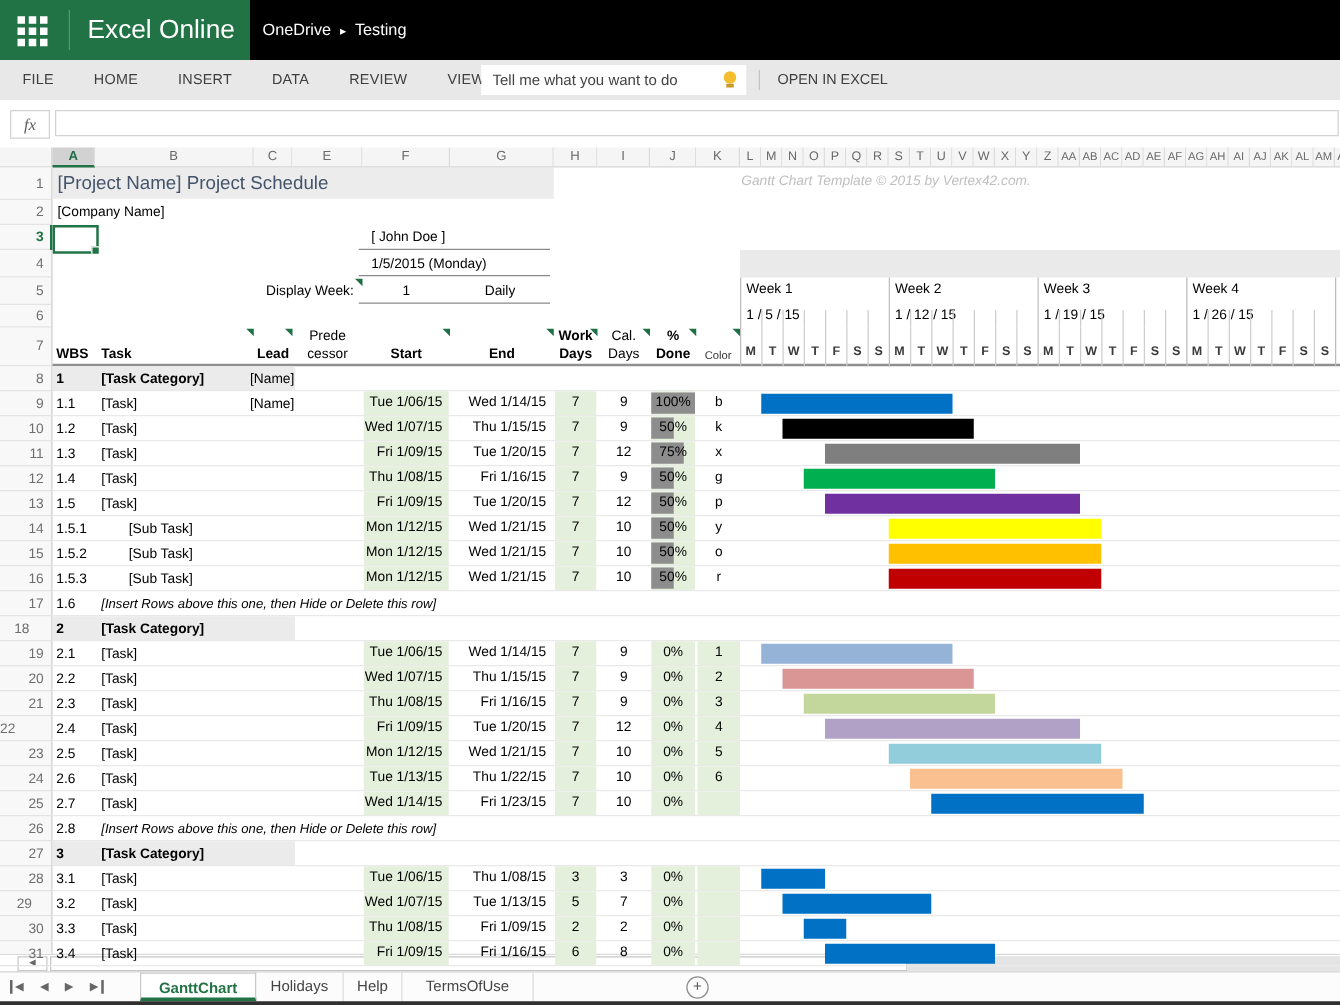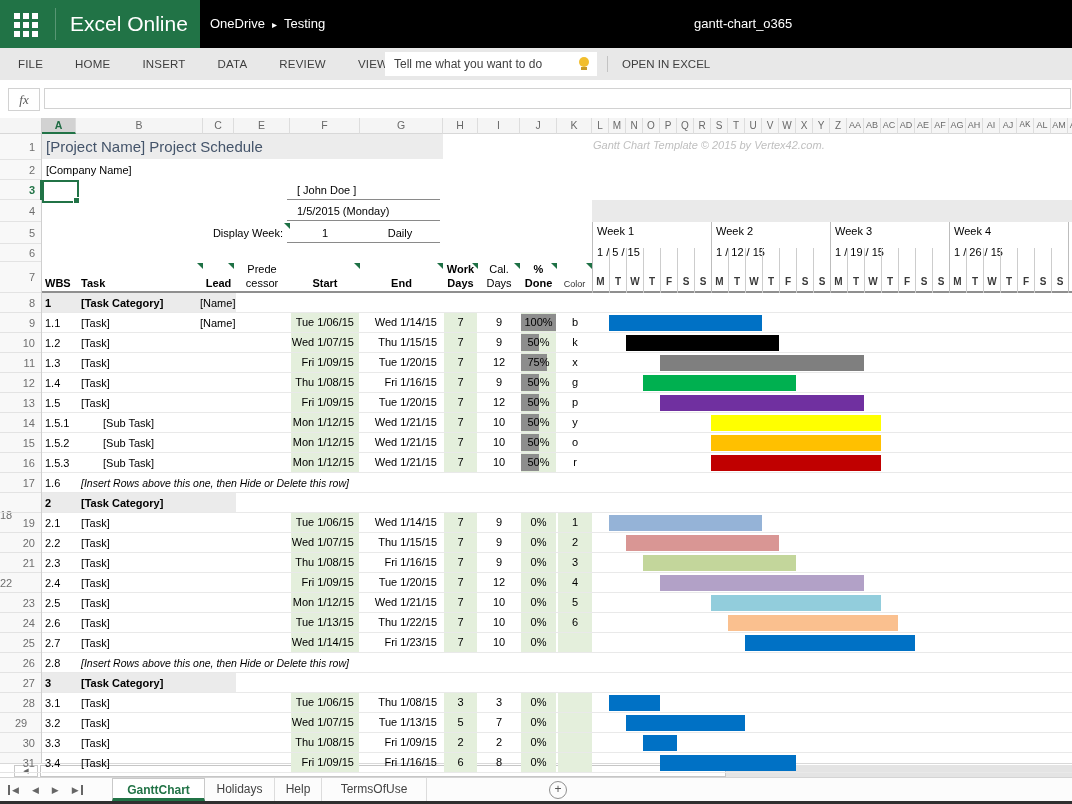--- a/index.html
+++ b/index.html
@@ -80,21 +80,20 @@
           <i></i>
           <i></i>
           <i></i>
           <i></i>
           <i></i>
           <i></i>
       </div>
       <div id="brand-divider"></div>
       <div id="app-name">Excel Online</div>
     </div>
-    <div id="filename">gantt-chart_o365</div>
   </div>
 
   <div class="abs" id="fxbar">
     <div id="fxbox">fx</div>
     <input id="fxfield" value="" style="">
   </div>
 
   <div class="abs" id="menubar">
     <div id="menu-items">
         <div class="mi">FILE</div>
@@ -185,21 +184,21 @@
     <div style="position: absolute; left: 847px; top: 118px; width: 17px; height: 16px; line-height: 15px; text-align: center; font-size: 9px; background: rgb(245, 245, 245); color: rgb(105, 105, 105); border-bottom: 1px solid rgb(216, 216, 216); border-right: 1px solid rgb(221, 221, 221); box-sizing: border-box; overflow: hidden;">AA</div>
     <div style="position: absolute; left: 864px; top: 118px; width: 17px; height: 16px; line-height: 15px; text-align: center; font-size: 9px; background: rgb(245, 245, 245); color: rgb(105, 105, 105); border-bottom: 1px solid rgb(216, 216, 216); border-right: 1px solid rgb(221, 221, 221); box-sizing: border-box; overflow: hidden;">AB</div>
     <div style="position: absolute; left: 881px; top: 118px; width: 17px; height: 16px; line-height: 15px; text-align: center; font-size: 9px; background: rgb(245, 245, 245); color: rgb(105, 105, 105); border-bottom: 1px solid rgb(216, 216, 216); border-right: 1px solid rgb(221, 221, 221); box-sizing: border-box; overflow: hidden;">AC</div>
     <div style="position: absolute; left: 898px; top: 118px; width: 17px; height: 16px; line-height: 15px; text-align: center; font-size: 9px; background: rgb(245, 245, 245); color: rgb(105, 105, 105); border-bottom: 1px solid rgb(216, 216, 216); border-right: 1px solid rgb(221, 221, 221); box-sizing: border-box; overflow: hidden;">AD</div>
     <div style="position: absolute; left: 915px; top: 118px; width: 17px; height: 16px; line-height: 15px; text-align: center; font-size: 9px; background: rgb(245, 245, 245); color: rgb(105, 105, 105); border-bottom: 1px solid rgb(216, 216, 216); border-right: 1px solid rgb(221, 221, 221); box-sizing: border-box; overflow: hidden;">AE</div>
     <div style="position: absolute; left: 932px; top: 118px; width: 17px; height: 16px; line-height: 15px; text-align: center; font-size: 9px; background: rgb(245, 245, 245); color: rgb(105, 105, 105); border-bottom: 1px solid rgb(216, 216, 216); border-right: 1px solid rgb(221, 221, 221); box-sizing: border-box; overflow: hidden;">AF</div>
     <div style="position: absolute; left: 949px; top: 118px; width: 17px; height: 16px; line-height: 15px; text-align: center; font-size: 9px; background: rgb(245, 245, 245); color: rgb(105, 105, 105); border-bottom: 1px solid rgb(216, 216, 216); border-right: 1px solid rgb(221, 221, 221); box-sizing: border-box; overflow: hidden;">AG</div>
     <div style="position: absolute; left: 966px; top: 118px; width: 17px; height: 16px; line-height: 15px; text-align: center; font-size: 9px; background: rgb(245, 245, 245); color: rgb(105, 105, 105); border-bottom: 1px solid rgb(216, 216, 216); border-right: 1px solid rgb(221, 221, 221); box-sizing: border-box; overflow: hidden;">AH</div>
     <div style="position: absolute; left: 983px; top: 118px; width: 17px; height: 16px; line-height: 15px; text-align: center; font-size: 9px; background: rgb(245, 245, 245); color: rgb(105, 105, 105); border-bottom: 1px solid rgb(216, 216, 216); border-right: 1px solid rgb(221, 221, 221); box-sizing: border-box; overflow: hidden;">AI</div>
     <div style="position: absolute; left: 1000px; top: 118px; width: 17px; height: 16px; line-height: 15px; text-align: center; font-size: 9px; background: rgb(245, 245, 245); color: rgb(105, 105, 105); border-bottom: 1px solid rgb(216, 216, 216); border-right: 1px solid rgb(221, 221, 221); box-sizing: border-box; overflow: hidden;">AJ</div>
-    <div style="position: absolute; left: 1017px; top: 118px; width: 17px; height: 16px; line-height: 15px; text-align: center; font-size: 9px; background: rgb(245, 245, 245); color: rgb(105, 105, 105); border-bottom: 1px solid rgb(216, 216, 216); border-right: 1px solid rgb(221, 221, 221); box-sizing: border-box; overflow: hidden; font-family: Liberation Mono, monospace;">AK</div>
+    <div style="position: absolute; left: 1017px; top: 118px; width: 17px; height: 16px; line-height: 15px; text-align: center; font-size: 9px; background: rgb(245, 245, 245); color: rgb(105, 105, 105); border-bottom: 1px solid rgb(216, 216, 216); border-right: 1px solid rgb(221, 221, 221); box-sizing: border-box; overflow: hidden;">AK</div>
     <div style="position: absolute; left: 1034px; top: 118px; width: 17px; height: 16px; line-height: 15px; text-align: center; font-size: 9px; background: rgb(245, 245, 245); color: rgb(105, 105, 105); border-bottom: 1px solid rgb(216, 216, 216); border-right: 1px solid rgb(221, 221, 221); box-sizing: border-box; overflow: hidden;">AL</div>
     <div style="position: absolute; left: 1051px; top: 118px; width: 17px; height: 16px; line-height: 15px; text-align: center; font-size: 9px; background: rgb(245, 245, 245); color: rgb(105, 105, 105); border-bottom: 1px solid rgb(216, 216, 216); border-right: 1px solid rgb(221, 221, 221); box-sizing: border-box; overflow: hidden;">AM</div>
     <div style="position: absolute; left: 1068px; top: 118px; width: 17px; height: 16px; line-height: 15px; text-align: center; font-size: 9px; background: rgb(245, 245, 245); color: rgb(105, 105, 105); border-bottom: 1px solid rgb(216, 216, 216); border-right: 1px solid rgb(221, 221, 221); box-sizing: border-box; overflow: hidden;">AN</div>
     <div style="position: absolute; left: 0px; top: 134px; width: 42px; height: 629px; background: rgb(248, 248, 248); border-right: 1px solid rgb(207, 207, 207); box-sizing: border-box;"></div>
     <div style="position: absolute; left: 0px; top: 134px; width: 35px; height: 26px; line-height: 26px; text-align: right; font-size: 11px; color: rgb(110, 110, 110);">1</div>
     <div style="position: absolute; left: 0px; top: 159px; width: 41px; height: 1px; background: rgb(227, 227, 227);"></div>
     <div style="position: absolute; left: 0px; top: 160px; width: 35px; height: 20px; line-height: 20px; text-align: right; font-size: 11px; color: rgb(110, 110, 110);">2</div>
     <div style="position: absolute; left: 0px; top: 179px; width: 41px; height: 1px; background: rgb(227, 227, 227);"></div>
     <div style="position: absolute; left: 0px; top: 180px; width: 35px; height: 20px; line-height: 20px; text-align: right; font-size: 11px; color: rgb(33, 115, 70); font-weight: bold;">3</div>
     <div style="position: absolute; left: 0px; top: 199px; width: 41px; height: 1px; background: rgb(227, 227, 227);"></div>
@@ -225,21 +224,21 @@
     <div style="position: absolute; left: 0px; top: 393px; width: 35px; height: 20px; line-height: 20px; text-align: right; font-size: 11px; color: rgb(110, 110, 110);">13</div>
     <div style="position: absolute; left: 0px; top: 412px; width: 41px; height: 1px; background: rgb(227, 227, 227);"></div>
     <div style="position: absolute; left: 0px; top: 413px; width: 35px; height: 20px; line-height: 20px; text-align: right; font-size: 11px; color: rgb(110, 110, 110);">14</div>
     <div style="position: absolute; left: 0px; top: 432px; width: 41px; height: 1px; background: rgb(227, 227, 227);"></div>
     <div style="position: absolute; left: 0px; top: 433px; width: 35px; height: 20px; line-height: 20px; text-align: right; font-size: 11px; color: rgb(110, 110, 110);">15</div>
     <div style="position: absolute; left: 0px; top: 452px; width: 41px; height: 1px; background: rgb(227, 227, 227);"></div>
     <div style="position: absolute; left: 0px; top: 453px; width: 35px; height: 20px; line-height: 20px; text-align: right; font-size: 11px; color: rgb(110, 110, 110);">16</div>
     <div style="position: absolute; left: 0px; top: 472px; width: 41px; height: 1px; background: rgb(227, 227, 227);"></div>
     <div style="position: absolute; left: 0px; top: 473px; width: 35px; height: 20px; line-height: 20px; text-align: right; font-size: 11px; color: rgb(110, 110, 110);">17</div>
     <div style="position: absolute; left: 0px; top: 492px; width: 41px; height: 1px; background: rgb(227, 227, 227);"></div>
-    <div style="position: absolute; left: 0px; top: 505px; width: 35px; height: 20px; line-height: 20px; text-align: left; font-size: 11px; color: rgb(110, 110, 110);">18</div>
+    <div style="position: absolute; left: 0px; top: 493px; width: 35px; height: 20px; line-height: 20px; text-align: center; font-size: 11px; color: rgb(110, 110, 110);">18</div>
     <div style="position: absolute; left: 0px; top: 512px; width: 41px; height: 1px; background: rgb(227, 227, 227);"></div>
     <div style="position: absolute; left: 0px; top: 513px; width: 35px; height: 20px; line-height: 20px; text-align: right; font-size: 11px; color: rgb(110, 110, 110);">19</div>
     <div style="position: absolute; left: 0px; top: 532px; width: 41px; height: 1px; background: rgb(227, 227, 227);"></div>
     <div style="position: absolute; left: 0px; top: 533px; width: 35px; height: 20px; line-height: 20px; text-align: right; font-size: 11px; color: rgb(110, 110, 110);">20</div>
     <div style="position: absolute; left: 0px; top: 552px; width: 41px; height: 1px; background: rgb(227, 227, 227);"></div>
     <div style="position: absolute; left: 0px; top: 553px; width: 35px; height: 20px; line-height: 20px; text-align: right; font-size: 11px; color: rgb(110, 110, 110);">21</div>
     <div style="position: absolute; left: 0px; top: 572px; width: 41px; height: 1px; background: rgb(227, 227, 227);"></div>
     <div style="position: absolute; left: 0px; top: 573px; width: 35px; height: 20px; line-height: 20px; text-align: left; font-size: 11px; color: rgb(110, 110, 110);">22</div>
     <div style="position: absolute; left: 0px; top: 592px; width: 41px; height: 1px; background: rgb(227, 227, 227);"></div>
     <div style="position: absolute; left: 0px; top: 593px; width: 35px; height: 20px; line-height: 20px; text-align: right; font-size: 11px; color: rgb(110, 110, 110);">23</div>
@@ -247,21 +246,21 @@
     <div style="position: absolute; left: 0px; top: 613px; width: 35px; height: 20px; line-height: 20px; text-align: right; font-size: 11px; color: rgb(110, 110, 110);">24</div>
     <div style="position: absolute; left: 0px; top: 632px; width: 41px; height: 1px; background: rgb(227, 227, 227);"></div>
     <div style="position: absolute; left: 0px; top: 633px; width: 35px; height: 20px; line-height: 20px; text-align: right; font-size: 11px; color: rgb(110, 110, 110);">25</div>
     <div style="position: absolute; left: 0px; top: 652px; width: 41px; height: 1px; background: rgb(227, 227, 227);"></div>
     <div style="position: absolute; left: 0px; top: 653px; width: 35px; height: 20px; line-height: 20px; text-align: right; font-size: 11px; color: rgb(110, 110, 110);">26</div>
     <div style="position: absolute; left: 0px; top: 672px; width: 41px; height: 1px; background: rgb(227, 227, 227);"></div>
     <div style="position: absolute; left: 0px; top: 673px; width: 35px; height: 20px; line-height: 20px; text-align: right; font-size: 11px; color: rgb(110, 110, 110);">27</div>
     <div style="position: absolute; left: 0px; top: 692px; width: 41px; height: 1px; background: rgb(227, 227, 227);"></div>
     <div style="position: absolute; left: 0px; top: 693px; width: 35px; height: 20px; line-height: 20px; text-align: right; font-size: 11px; color: rgb(110, 110, 110);">28</div>
     <div style="position: absolute; left: 0px; top: 712px; width: 41px; height: 1px; background: rgb(227, 227, 227);"></div>
-    <div style="position: absolute; left: 15px; top: 713px; width: 35px; height: 20px; line-height: 20px; text-align: left; font-size: 11px; color: rgb(110, 110, 110);">29</div>
+    <div style="position: absolute; left: 2px; top: 713px; width: 35px; height: 20px; line-height: 20px; text-align: center; font-size: 11px; color: rgb(110, 110, 110);">29</div>
     <div style="position: absolute; left: 0px; top: 732px; width: 41px; height: 1px; background: rgb(227, 227, 227);"></div>
     <div style="position: absolute; left: 0px; top: 733px; width: 35px; height: 20px; line-height: 20px; text-align: right; font-size: 11px; color: rgb(110, 110, 110);">30</div>
     <div style="position: absolute; left: 0px; top: 752px; width: 41px; height: 1px; background: rgb(227, 227, 227);"></div>
     <div style="position: absolute; left: 0px; top: 753px; width: 35px; height: 20px; line-height: 20px; text-align: right; font-size: 11px; color: rgb(110, 110, 110);">31</div>
     <div style="position: absolute; left: 0px; top: 772px; width: 41px; height: 1px; background: rgb(227, 227, 227);"></div>
     <div style="position: absolute; left: 45px; top: 277px; width: 32px; height: 14px; font-weight: bold;">WBS</div>
     <div style="position: absolute; left: 81px; top: 277px; width: 60px; height: 14px; font-weight: bold;">Task</div>
     <div style="position: absolute; left: 203px; top: 277px; width: 31px; height: 14px; text-align: center; font-weight: bold;">Lead</div>
     <div style="position: absolute; left: 234px; top: 263px; width: 56px; height: 13px; text-align: center;">Prede</div>
     <div style="position: absolute; left: 234px; top: 277px; width: 56px; height: 14px; text-align: center;">cessor</div>

